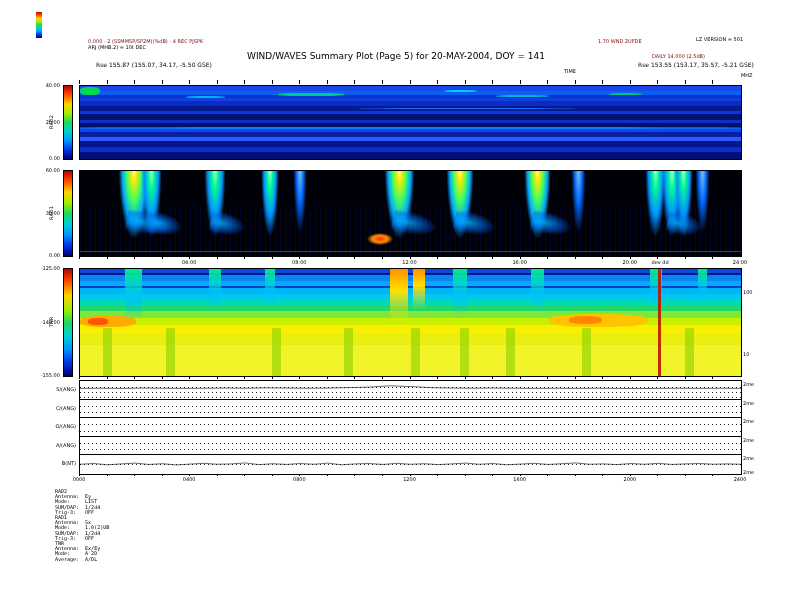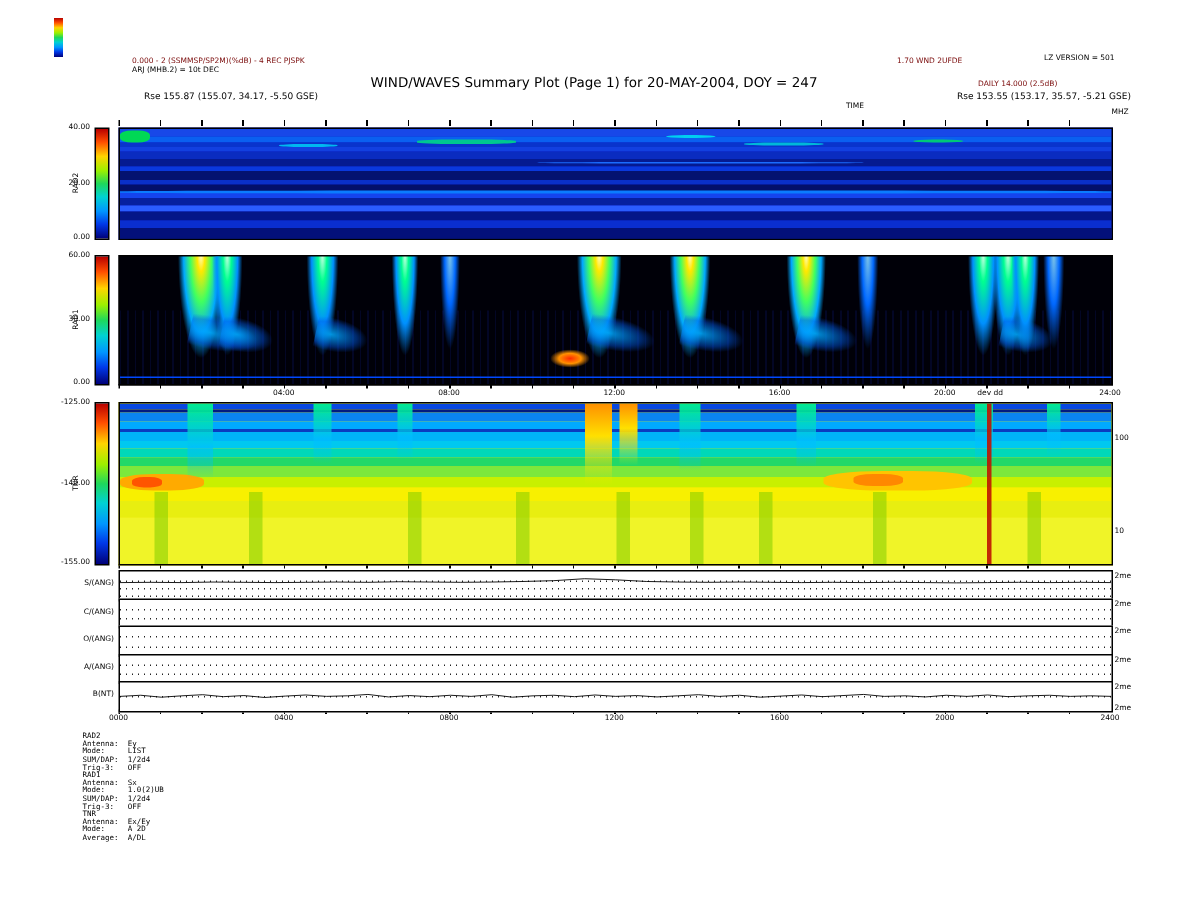--- a/index.html
+++ b/index.html
@@ -22,21 +22,21 @@
 <body>
 
 <div id="page">
 
   <div class="abs minibar" style="left:36px;top:12px"></div>
 
   <div class="abs t5 maroon" style="left:88px;top:38px">0.000 - 2 (SSMMSP/SP2M)(%dB) - 4 REC PJSPK</div>
   <div class="abs t5" style="left:88px;top:44px">ARJ (MHB.2) = 10t DEC</div>
   <div class="abs t6" style="left:96px;top:61px">Rse  155.87 (155.07, 34.17, -5.50 GSE)</div>
 
-  <div class="abs title" style="left:0;top:51px;width:792px">WIND/WAVES Summary Plot (Page 1) for 20-MAY-2004, DOY = 247</div>
+  <div class="abs title" style="left:0;top:51px;width:792px">WIND/WAVES Summary Plot (Page 5) for 20-MAY-2004, DOY = 141</div>
 
   <div class="abs t5 maroon" style="left:598px;top:38px">1.70 WND 2UFDE</div>
   <div class="abs t5" style="left:696px;top:36px">LZ VERSION = 501</div>
   <div class="abs t5 maroon" style="left:652px;top:53px">DAILY 14.000 (2.5dB)</div>
   <div class="abs t6" style="left:638px;top:61px">Rse  153.55 (153.17, 35.57, -5.21 GSE)</div>
 
   <div class="abs t5" style="left:564px;top:68px">TIME</div>
   <div class="abs t5" style="left:741px;top:72px">MHZ</div>
 
   <div id="plots">

